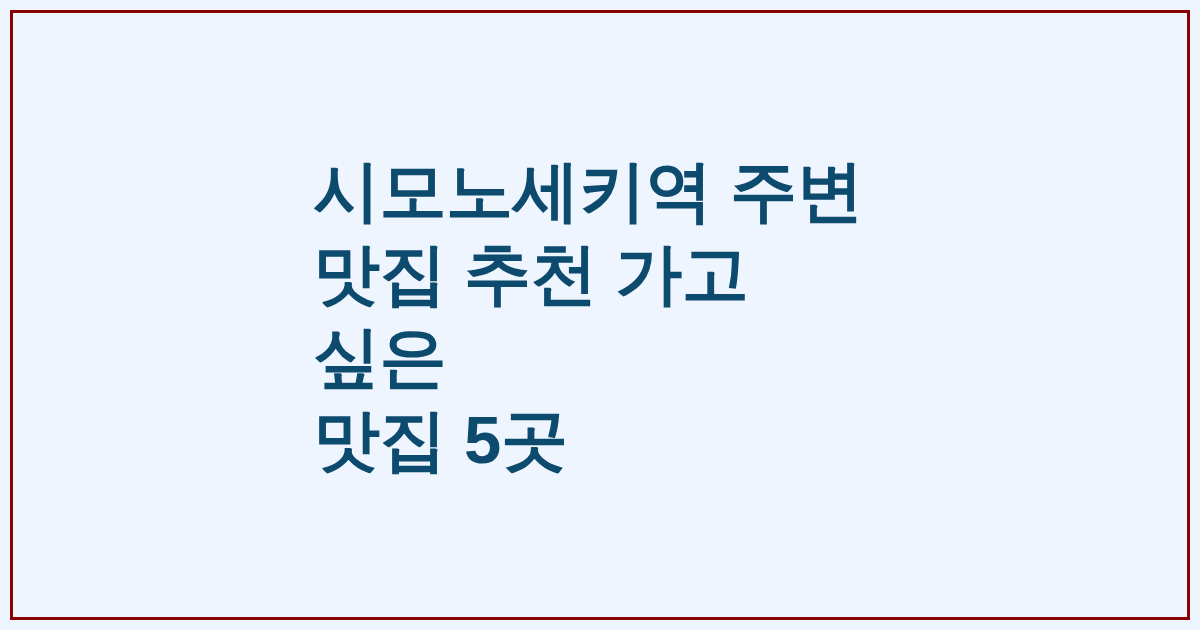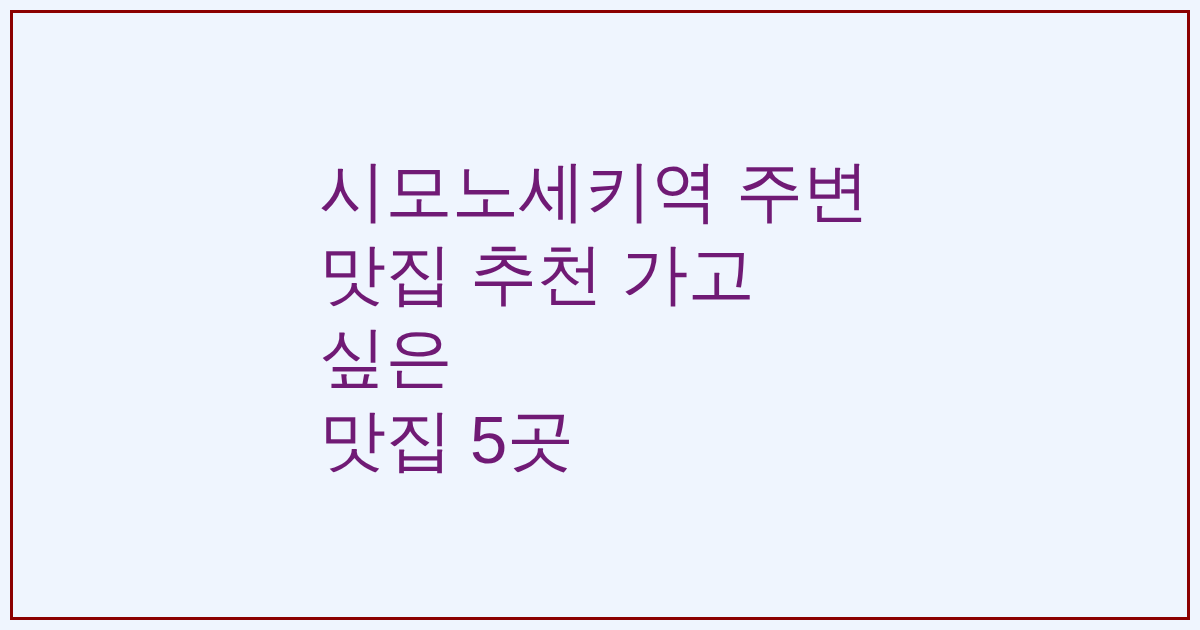--- a/index.html
+++ b/index.html
@@ -36,25 +36,25 @@
   }
 
   .title-block {
     position: relative;
     width: 600px;
     margin-left: 2px;
     text-align: left;
   }
 
   .title-text {
-    margin: 18px;
-    color: #701a75;
+    margin: 12px;
+    color: #0c4a6e;
     font-family: "Liberation Sans", "DejaVu Sans", sans-serif;
     font-size: 67px;
-    font-weight: 400;
+    font-weight: 700;
     line-height: 83px;
     letter-spacing: -0.5px;
     word-break: keep-all;
     white-space: pre-wrap;
   }
 </style>
 </head>
 <body>
 
 <div class="thumbnail-card">

